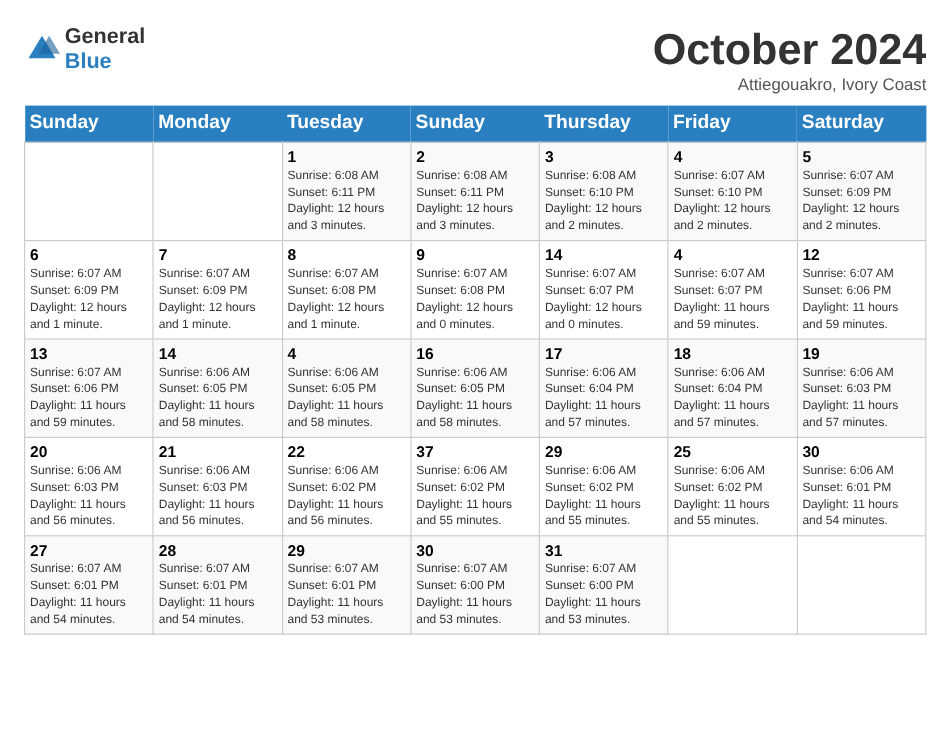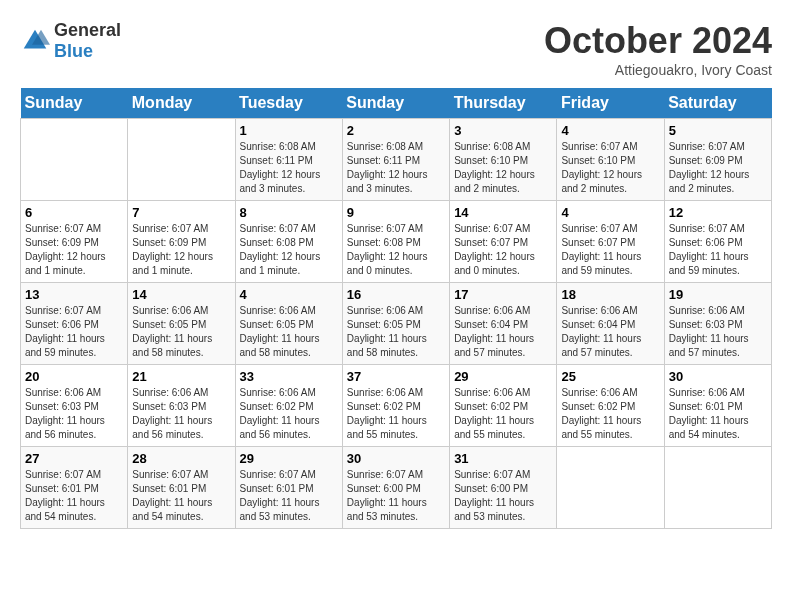--- a/index.html
+++ b/index.html
@@ -251,21 +251,21 @@
 Sunset: 6:03 PM
 Daylight: 11 hours and 56 minutes.</div>
         </td>
         <td>
           <span class="day-number">21</span>
           <div class="day-info" style="white-space: pre-line;">Sunrise: 6:06 AM
 Sunset: 6:03 PM
 Daylight: 11 hours and 56 minutes.</div>
         </td>
         <td>
-          <span class="day-number">33</span>
+          <span class="day-number">22</span>
           <div class="day-info" style="white-space: pre-line;">Sunrise: 6:06 AM
 Sunset: 6:02 PM
 Daylight: 11 hours and 56 minutes.</div>
         </td>
         <td>
           <span class="day-number">37</span>
           <div class="day-info" style="white-space: pre-line;">Sunrise: 6:06 AM
 Sunset: 6:02 PM
 Daylight: 11 hours and 55 minutes.</div>
         </td>

